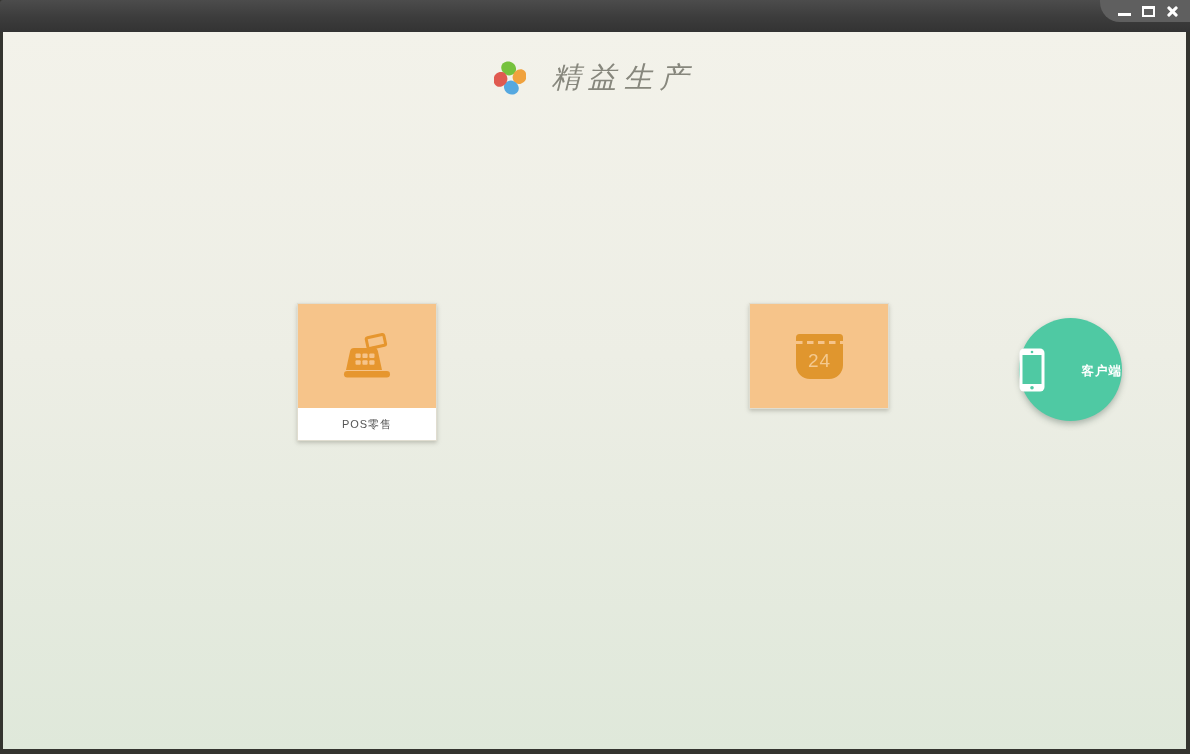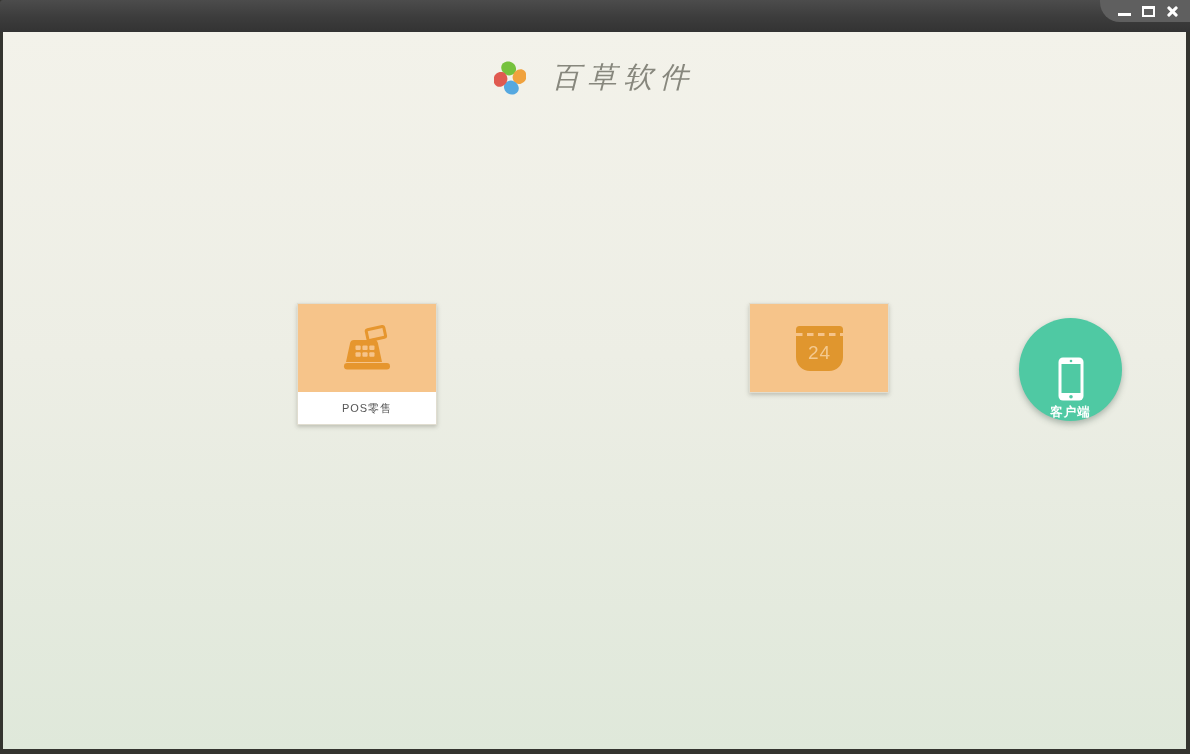--- a/index.html
+++ b/index.html
@@ -43,36 +43,36 @@
     font-family:"DejaVu Serif", serif;font-style:italic;
     font-size:29px;color:#87877d;letter-spacing:7px;
   }
   
   .card{
     position:absolute;width:140px;top:271px;
     background:#fff;border:1px solid #e0ddd0;
     box-shadow:0 2px 4px rgba(110,110,95,0.35);
     cursor:pointer;
   }
-  .card-top{height:88px;display:flex;align-items:center;justify-content:center;}
+  .card-top{height:104px;display:flex;align-items:center;justify-content:center;}
   .tile-orange{background:#f6c48a;}
   .tile-green{background:#abdc82;}
   .card-label{
     height:32px;display:flex;align-items:center;justify-content:center;
     background:#fff;font-size:11px;color:#555;letter-spacing:1px;
   }
   .card-pos{left:294px;}
   .card-trade{left:520px;}
   .card-lean{left:746px;}
   
   .client-circle{
     position:absolute;left:1016px;top:286px;width:103px;height:103px;
     border-radius:50%;background:#4fc9a3;
     box-shadow:0 3px 6px rgba(90,110,100,0.45);
-    display:flex;flex-direction:column;align-items:center;justify-content:flex-end;
+    display:flex;flex-direction:row;align-items:center;justify-content:space-between;
     cursor:pointer;
   }
   .client-label{font-size:12.5px;font-weight:bold;color:#fff;margin-top:3px;letter-spacing:1px;}
 </style>
 </head>
 <body>
 
 <div class="window">
 
   <div class="titlebar">
@@ -93,21 +93,21 @@
 
     <div class="brand">
       <svg width="32" height="36" viewBox="-15 -15 30 30">
         <g>
           <path d="M-0.5,-2.5 C-6.5,-4 -9,-11.5 -4.5,-14.5 C0,-17.5 6.5,-14.5 6.8,-8.8 C7,-4.5 4,-2.2 -0.5,-2.5 Z" fill="#76c23d" transform="rotate(-8)"></path>
           <path d="M-0.5,-2.5 C-6.5,-4 -9,-11.5 -4.5,-14.5 C0,-17.5 6.5,-14.5 6.8,-8.8 C7,-4.5 4,-2.2 -0.5,-2.5 Z" fill="#f0a23e" transform="rotate(82)"></path>
           <path d="M-0.5,-2.5 C-6.5,-4 -9,-11.5 -4.5,-14.5 C0,-17.5 6.5,-14.5 6.8,-8.8 C7,-4.5 4,-2.2 -0.5,-2.5 Z" fill="#55a8e0" transform="rotate(172)"></path>
           <path d="M-0.5,-2.5 C-6.5,-4 -9,-11.5 -4.5,-14.5 C0,-17.5 6.5,-14.5 6.8,-8.8 C7,-4.5 4,-2.2 -0.5,-2.5 Z" fill="#e05a50" transform="rotate(262)"></path>
         </g>
       </svg>
-      <span class="brand-title">百草软件</span>
+      <span class="brand-title">精益生产</span>
     </div>
 
     <div class="card card-pos">
       <div class="card-top tile-orange">
         <svg width="48" height="46" viewBox="0 0 48 46">
           <g transform="rotate(-12 33 9)">
             <rect x="24" y="3" width="18" height="11" rx="1.5" fill="none" stroke="#e6962e" stroke-width="3"></rect>
             <rect x="27" y="13" width="5" height="5" fill="#e6962e"></rect>
           </g>
           <path d="M11 15 H31 C33.2 15 34.4 16 34.9 18 L39 37 H3 L7.1 18 C7.6 16 8.8 15 11 15 Z" fill="#e6962e"></path>

